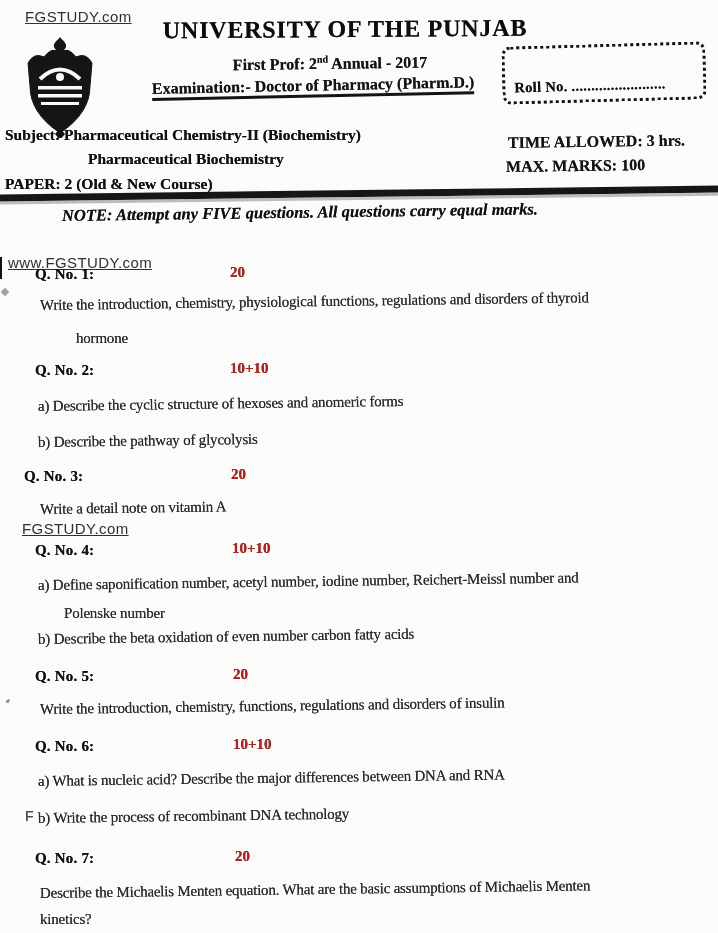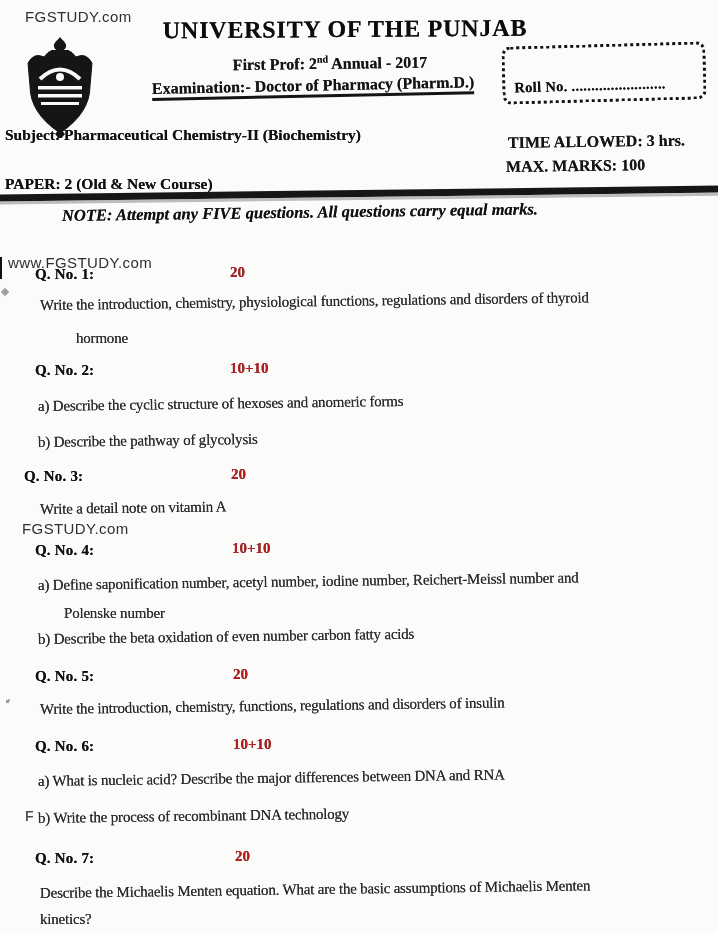--- a/index.html
+++ b/index.html
@@ -3,21 +3,21 @@
 <meta charset="utf-8">
 <style>
   html,body{margin:0;padding:0;background:#e8e8e8;}
   .page{
     position:relative;width:718px;height:933px;margin:0 auto;
     background:#fbfbfa;overflow:hidden;
     font-family:"Liberation Serif","DejaVu Serif",serif;
     color:#1c1c1c;
   }
   .abs{position:absolute;white-space:nowrap;}
-  .sans{font-family:"Liberation Sans","DejaVu Sans",sans-serif;}
+  .sans{font-family:"Liberation Sans","DejaVu Sans",sans-serif;text-decoration:underline;}
   .b{font-weight:bold;}
   .scan{text-shadow:0 0 .6px rgba(30,30,30,.85);}
   .tilt{transform:rotate(-0.8deg);transform-origin:left center;}
   .tilt2{transform:rotate(-1.2deg);transform-origin:left center;}
   .title{font-size:24px;letter-spacing:.8px;color:#0d0d0d;}
   .h16{font-size:16px;color:#141414;}
   .meta{font-size:15.5px;color:#101010;}
   .qlabel{font-size:15px;color:#0f0f0f;font-weight:bold;letter-spacing:.2px;}
   .qmarks{font-size:15px;color:#b91c1c;font-weight:bold;}
   .qbody{font-size:15px;color:#2b2b2b;letter-spacing:-.2px;}
@@ -65,20 +65,21 @@
 
   <div class="abs b h16 scan tilt2" style="left:152px;top:80px;">
     <span class="exam-underline">Examination:- Doctor of Pharmacy (Pharm.D.)</span>
   </div>
 
   <div class="rollbox">
     <div class="lbl scan">Roll No. ........................</div>
   </div>
 
   <div class="abs b meta scan" style="left:5px;top:126px;">Subject: Pharmaceutical Chemistry-II (Biochemistry)</div>
+  <div class="abs b meta scan" style="left:88px;top:150px;">Pharmaceutical Biochemistry</div>
   <div class="abs b meta scan" style="left:5px;top:175px;">PAPER: 2  (Old &amp; New Course)</div>
   <div class="abs b h16 scan tilt" style="left:508px;top:134px;">TIME ALLOWED: 3 hrs.</div>
   <div class="abs b h16 scan tilt" style="left:506px;top:158px;">MAX. MARKS: 100</div>
 
   <div class="rule-main"></div>
   <div class="rule-smear"></div>
 
   <div class="abs b scan tilt" style="left:62px;top:206px;font-size:16.5px;font-style:italic;color:#101010;">NOTE: Attempt any FIVE questions. All questions carry equal marks.</div>
 
   <div class="abs sans wm" style="left:8px;top:254px;">www.FGSTUDY.com</div>

